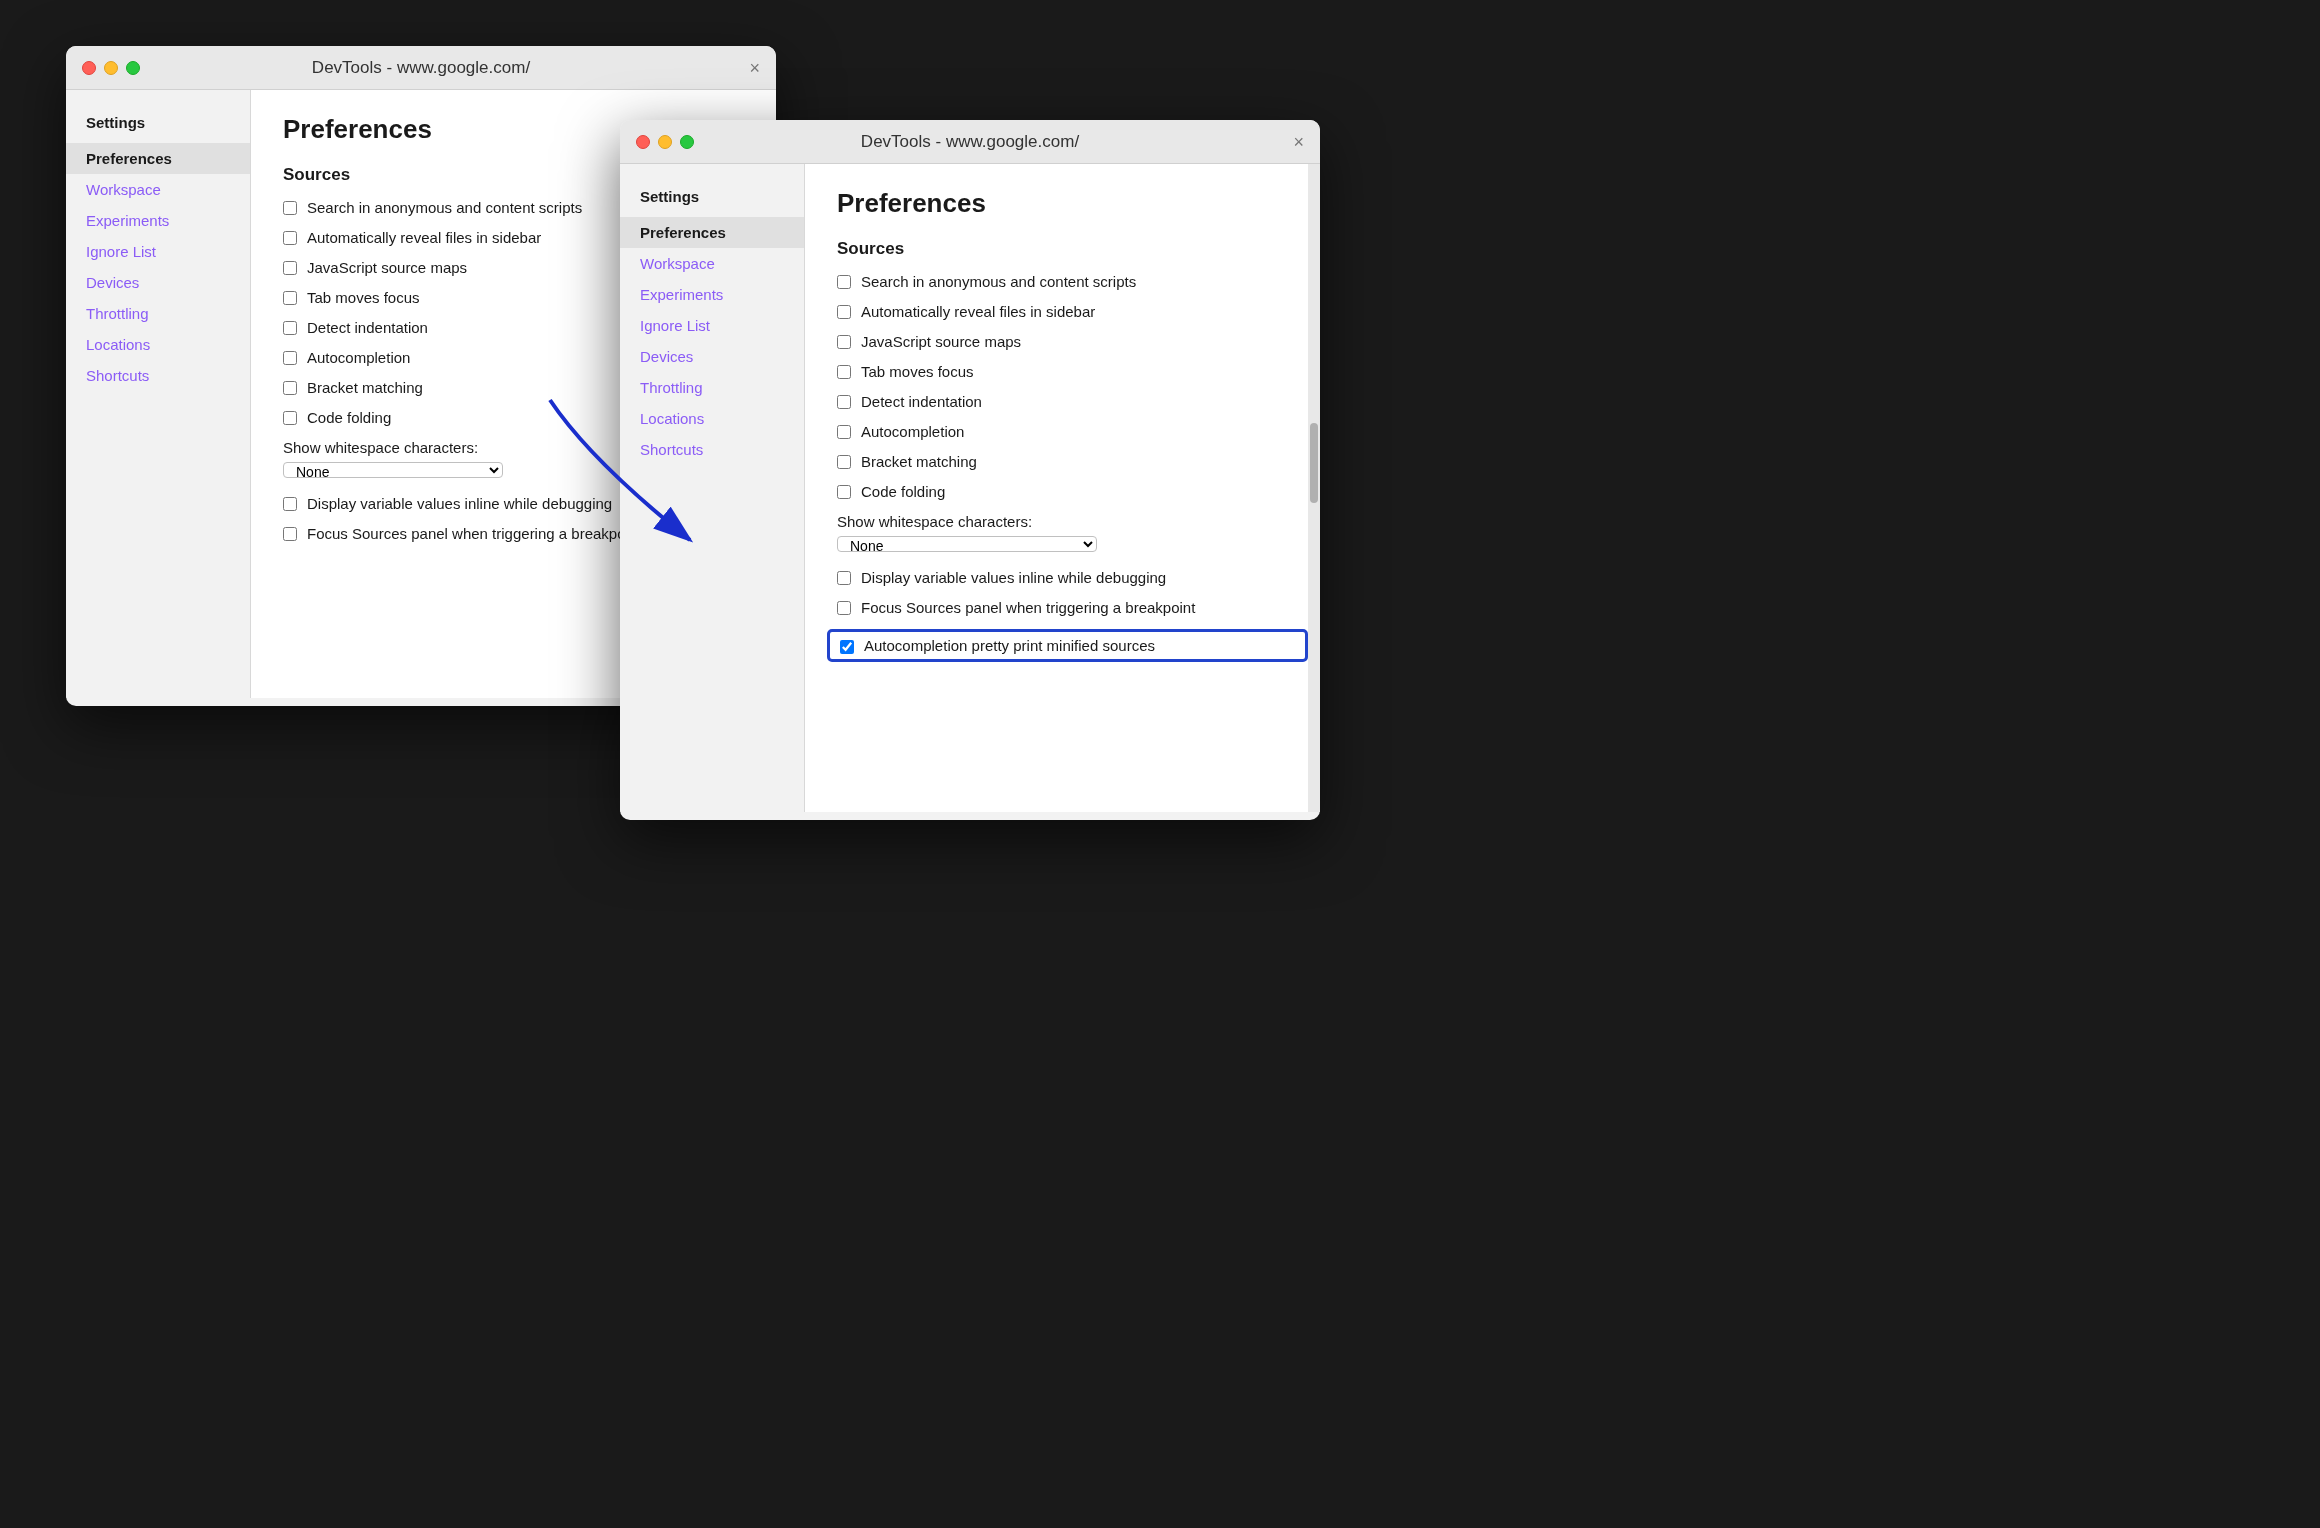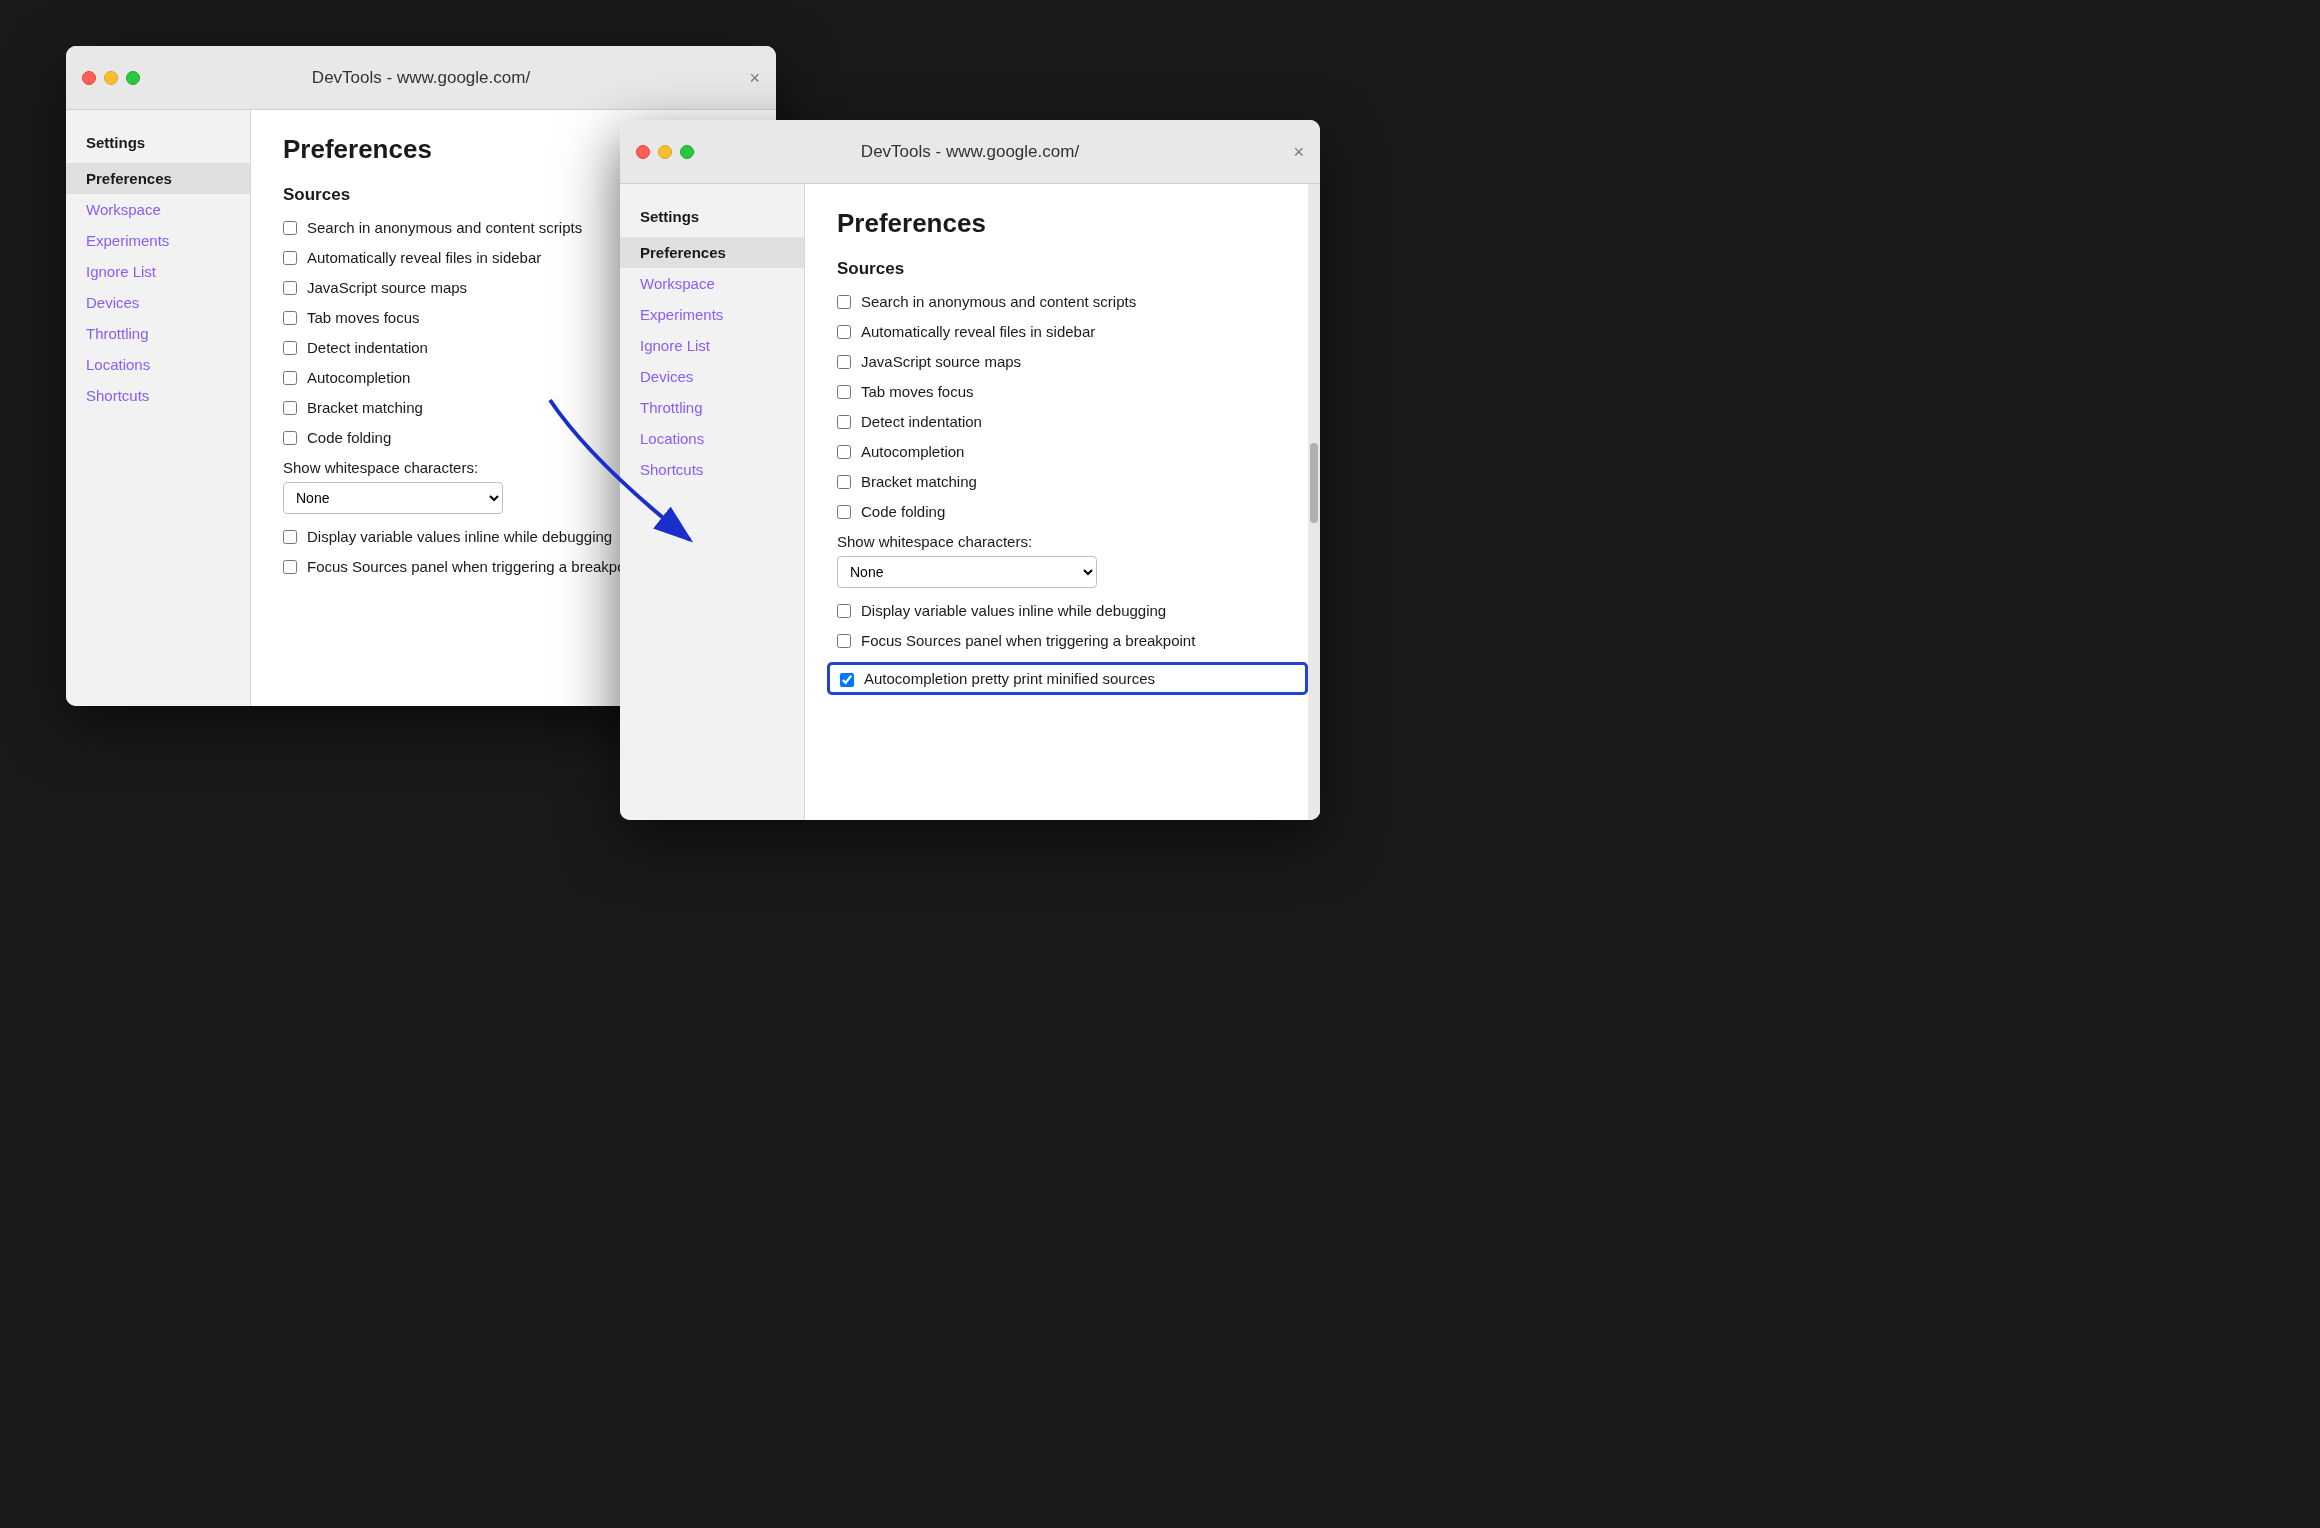--- a/index.html
+++ b/index.html
@@ -15,21 +15,21 @@
     
     .window {
       position: absolute;
       border-radius: 10px;
       background: #f2f2f2;
       box-shadow: 0 20px 60px rgba(0,0,0,0.6);
       overflow: hidden;
     }
 
     .titlebar {
-      height: 64px;
+      height: 44px;
       background: #e8e8e8;
       border-bottom: 1px solid #d0d0d0;
       display: flex;
       align-items: center;
       justify-content: center;
       position: relative;
     }
 
     .titlebar-title {
       font-size: 17px;
@@ -143,21 +143,21 @@
     }
 
     .select-label {
       font-size: 15px;
       color: #1a1a1a;
       margin-bottom: 6px;
     }
 
     .select-row select {
       width: 220px;
-      height: 32px;
+      height: 16px;
       font-size: 14px;
       border: 1px solid #c0c0c0;
       border-radius: 4px;
       background: #fff;
       padding: 0 8px;
       appearance: auto;
     }
 
     
     #window1 {

